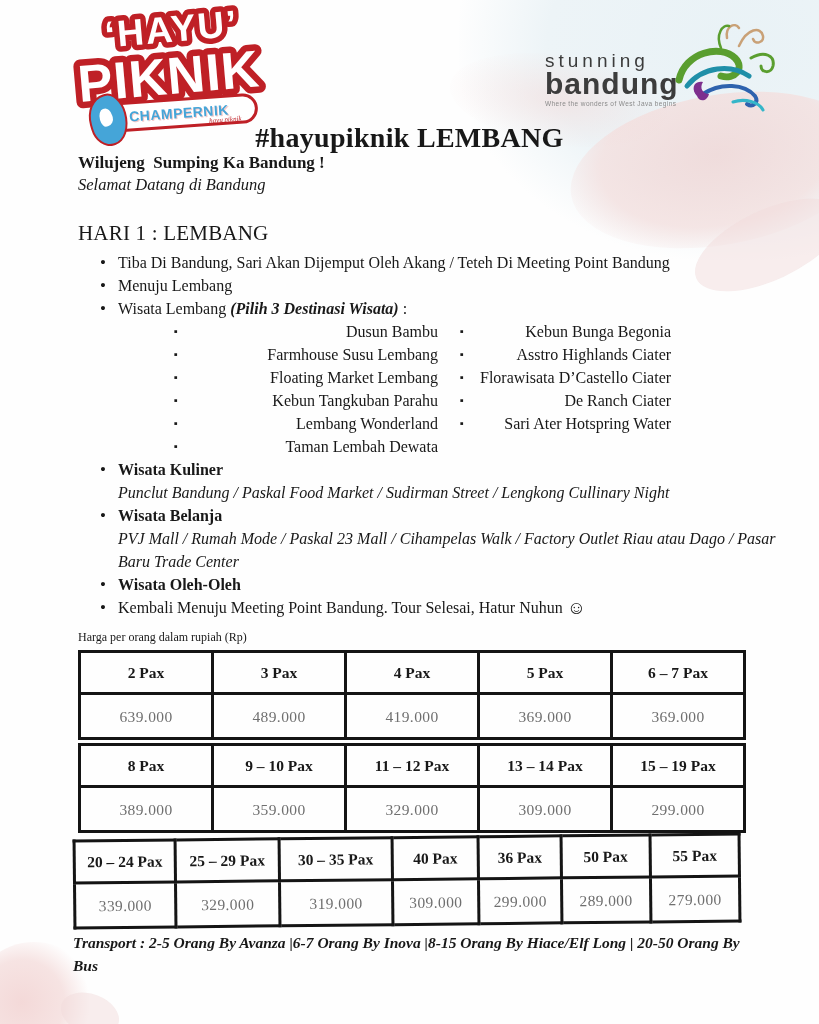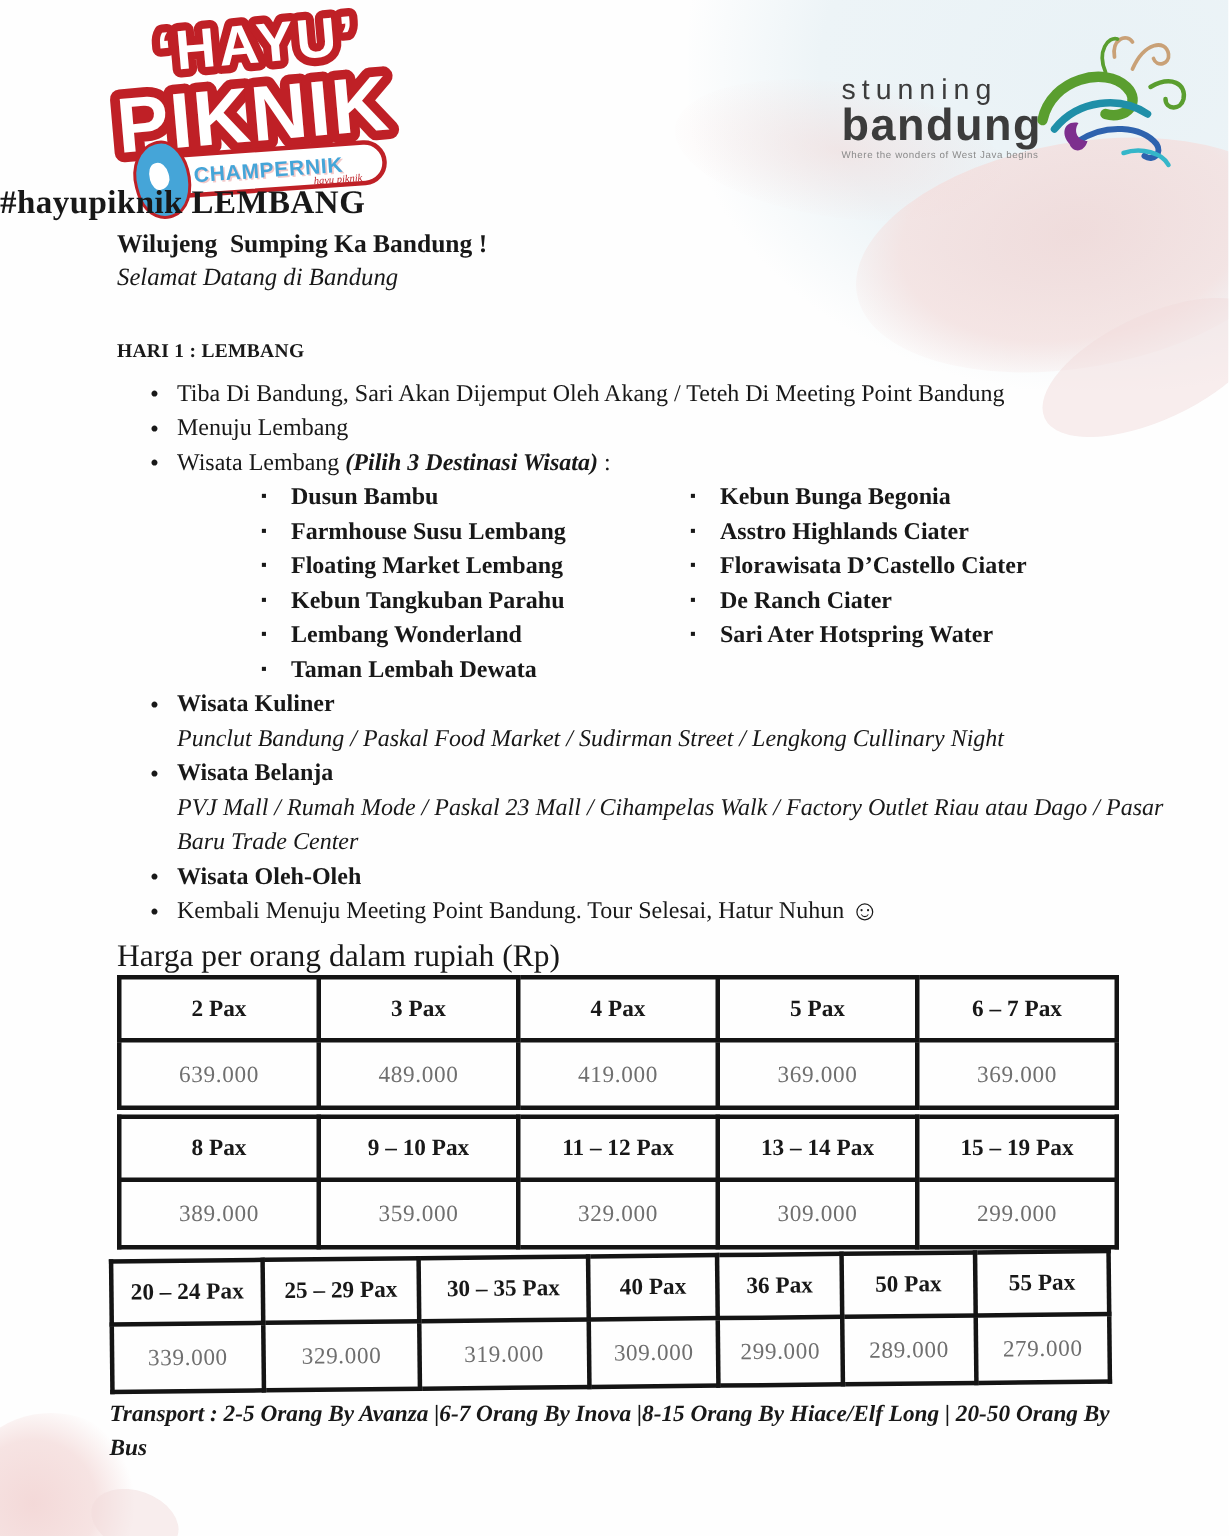--- a/index.html
+++ b/index.html
@@ -28,52 +28,52 @@
   .badge-text{font-family:"Liberation Sans",sans-serif;font-weight:bold;font-size:14px;
               color:#45a5d8;letter-spacing:.5px;text-shadow:1px 1px 0 #f3c9c9;}
   .badge-sub{position:absolute;right:14px;bottom:-2px;font-family:"Liberation Serif",serif;
              font-style:italic;font-size:7px;color:#bf2026;}
   .splash{position:absolute;left:-14px;top:-12px;width:34px;height:48px;background:#45a5d8;
           border:2px solid #bf2026;border-radius:60% 45% 55% 50%/55% 50% 60% 45%;transform:rotate(-12deg);}
   .splash::after{content:"";position:absolute;left:9px;top:12px;width:13px;height:18px;background:#fff;
                  border-radius:50% 50% 60% 40%/60% 55% 45% 50%;}
 
   
-  .brand{position:absolute;right:28px;top:38px;width:230px;height:90px;}
+  .brand{position:absolute;right:44px;top:38px;width:230px;height:90px;}
   .brand-text{position:absolute;left:0;top:14px;text-align:left;color:#3c3c3c;
               font-family:"Liberation Sans",sans-serif;}
   .brand-l1{font-size:19px;letter-spacing:4px;line-height:18px;}
   .brand-l2{font-size:30px;font-weight:bold;letter-spacing:1px;line-height:28px;}
   .brand-tag{font-size:6.5px;color:#8a8a8a;letter-spacing:.4px;margin-top:2px;}
   .brand-swirl{position:absolute;right:-4px;top:-20px;}
 
   
-  .doc-title{position:absolute;left:0;right:0;top:122px;
-             font-size:22px;font-weight:bold;letter-spacing:.3px;}
+  .doc-title{position:absolute;left:0;right:0;top:122px;text-align:center;
+             font-size:28px;font-weight:bold;letter-spacing:.3px;}
   .content{position:absolute;left:78px;top:152px;width:700px;font-size:16px;line-height:23px;}
   .greet-bold{font-weight:bold;font-size:17px;line-height:22px;white-space:pre-wrap;}
   .greet-italic{font-style:italic;font-size:16.5px;line-height:22px;}
-  .day-heading{font-weight:bold;font-size:13px;margin-top:26px;letter-spacing:.2px;}
+  .day-heading{font-weight:normal;font-size:21px;margin-top:26px;letter-spacing:.2px;}
 
   ul.bullets{list-style:none;margin:6px 0 0 0;padding:0;}
   ul.bullets>li{position:relative;padding-left:40px;}
   ul.bullets>li::before{content:"\2022";position:absolute;left:22px;top:0;font-size:17px;}
   .emph{font-weight:bold;font-style:italic;}
   .detail{font-style:italic;padding-left:40px;}
 
   .dest-cols{display:flex;margin-left:34px;}
   ul.squares{list-style:none;margin:0;padding:0;}
-  ul.squares>li{position:relative;padding-left:42px;font-weight:bold;line-height:23px;}
+  ul.squares>li{position:relative;padding-left:42px;font-weight:normal;line-height:23px;text-align:right;}
   ul.squares>li::before{content:"\25AA";position:absolute;left:22px;top:0;font-size:11px;}
   .col-left{width:286px;}
   .col-right{padding-top:12px;}
   .emoji{font-size:19px;vertical-align:-1px;}
 
   
-  .price-note{font-size:21px;line-height:20px;margin-top:8px;}
+  .price-note{font-size:12px;line-height:20px;margin-top:8px;}
   table.price{border-collapse:collapse;margin-top:3px;width:668px;table-layout:fixed;}
   table.price th,table.price td{border:3px solid #141414;text-align:center;}
   table.price th{height:37px;font-size:15.5px;font-weight:bold;font-family:"Liberation Serif",serif;}
   table.price td{height:40px;font-size:15.5px;color:#6f6f6f;letter-spacing:.4px;font-weight:normal;}
   .t2{margin-top:17px;}
   .t3{margin-top:17px;width:690px;margin-left:-5px;transform:rotate(-0.6deg);}
   td.hot{color:#c41f1f;font-weight:bold;}
   .transport{margin-top:5px;width:690px;margin-left:-5px;text-align:left;
              font-weight:bold;font-style:italic;font-size:15.5px;}
 </style>

